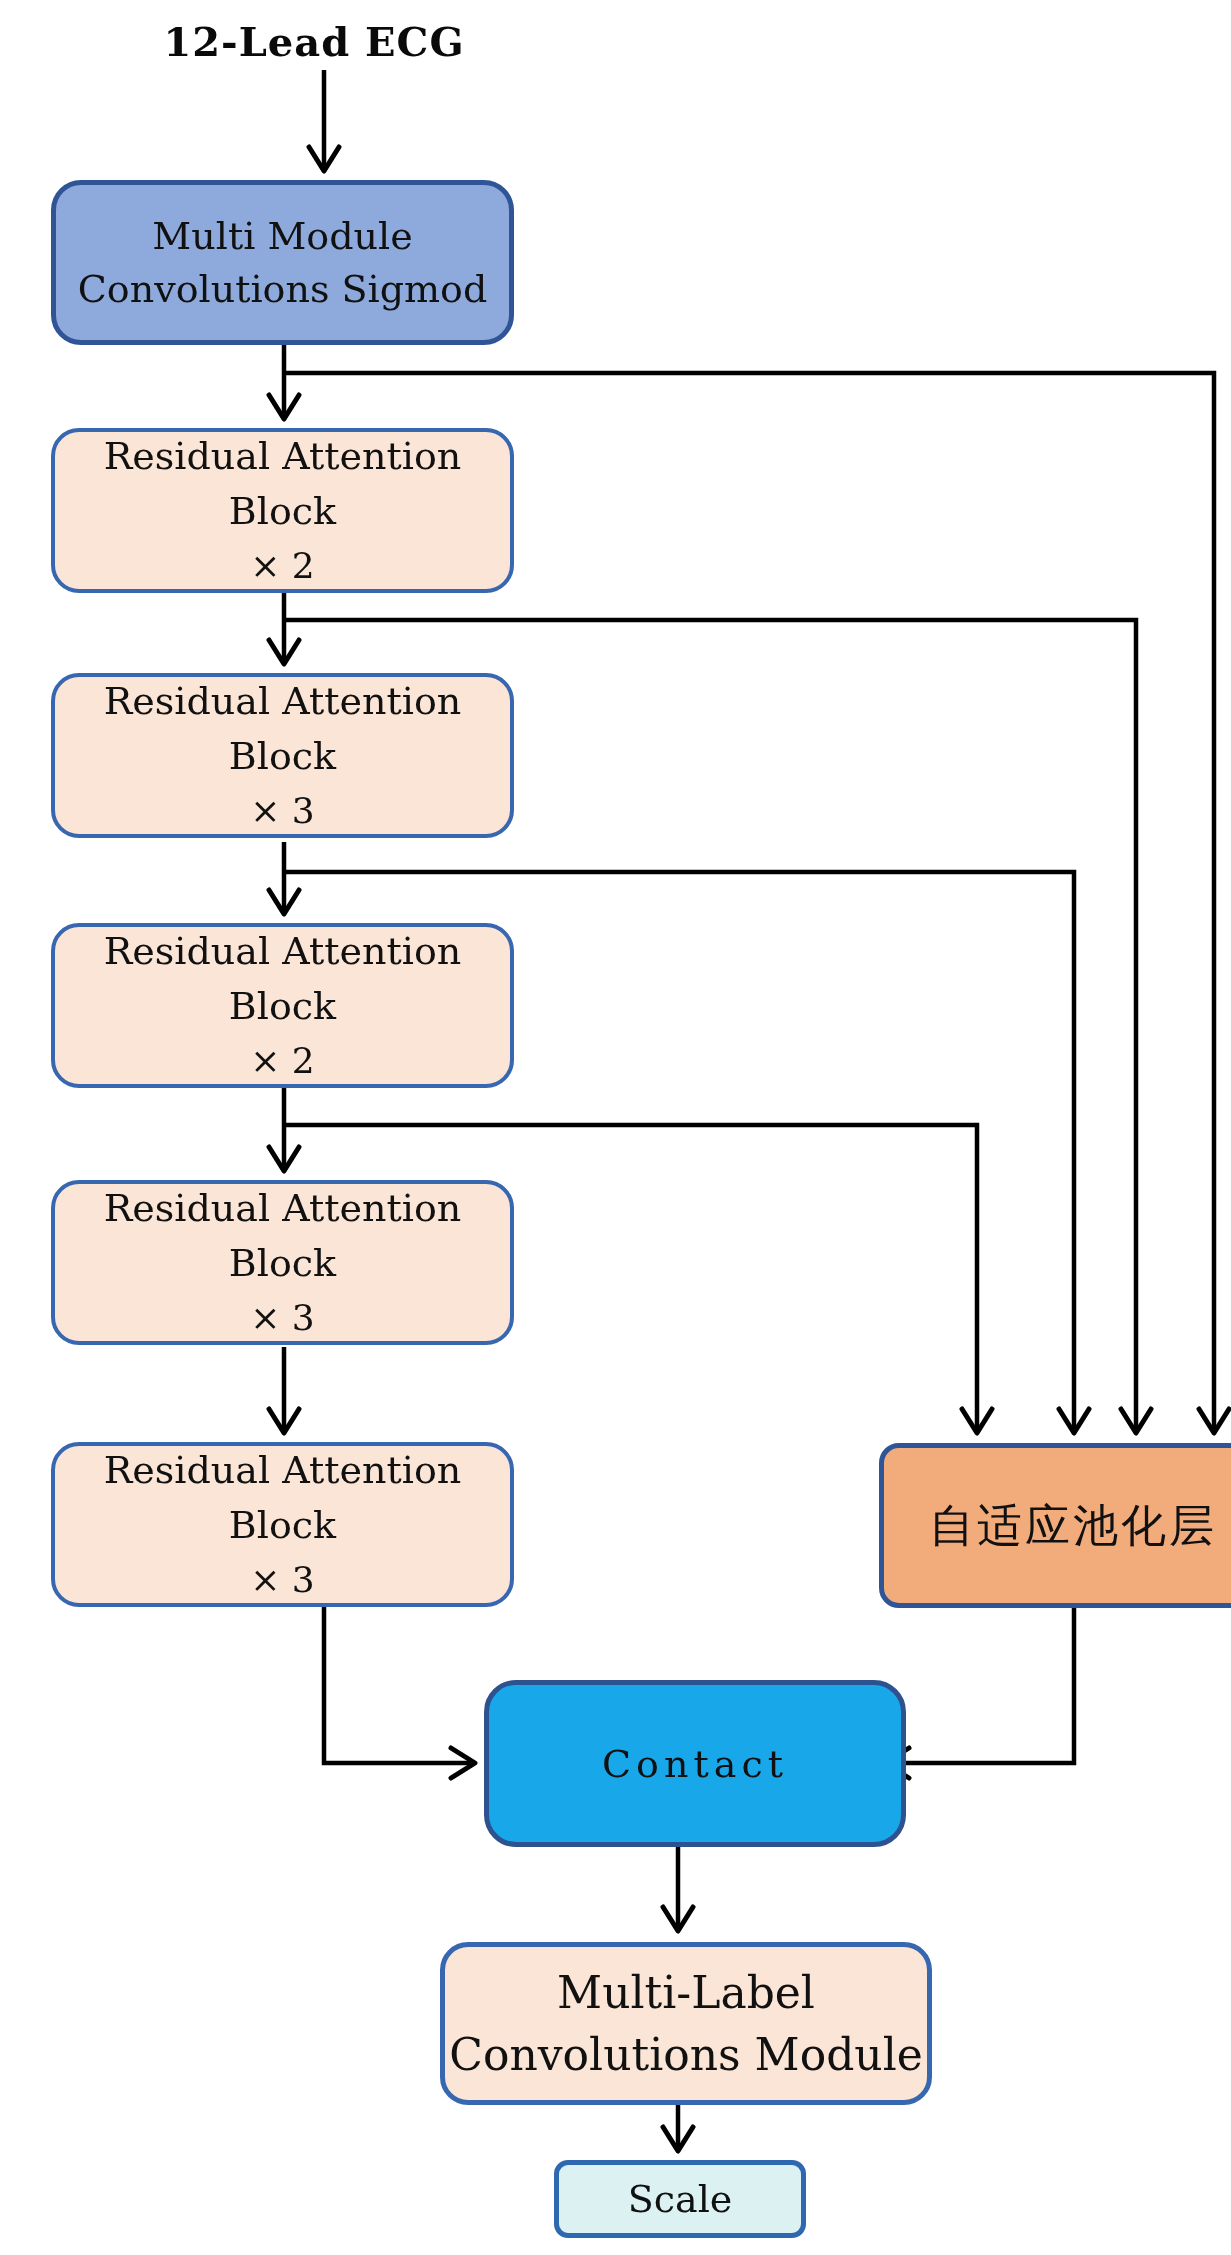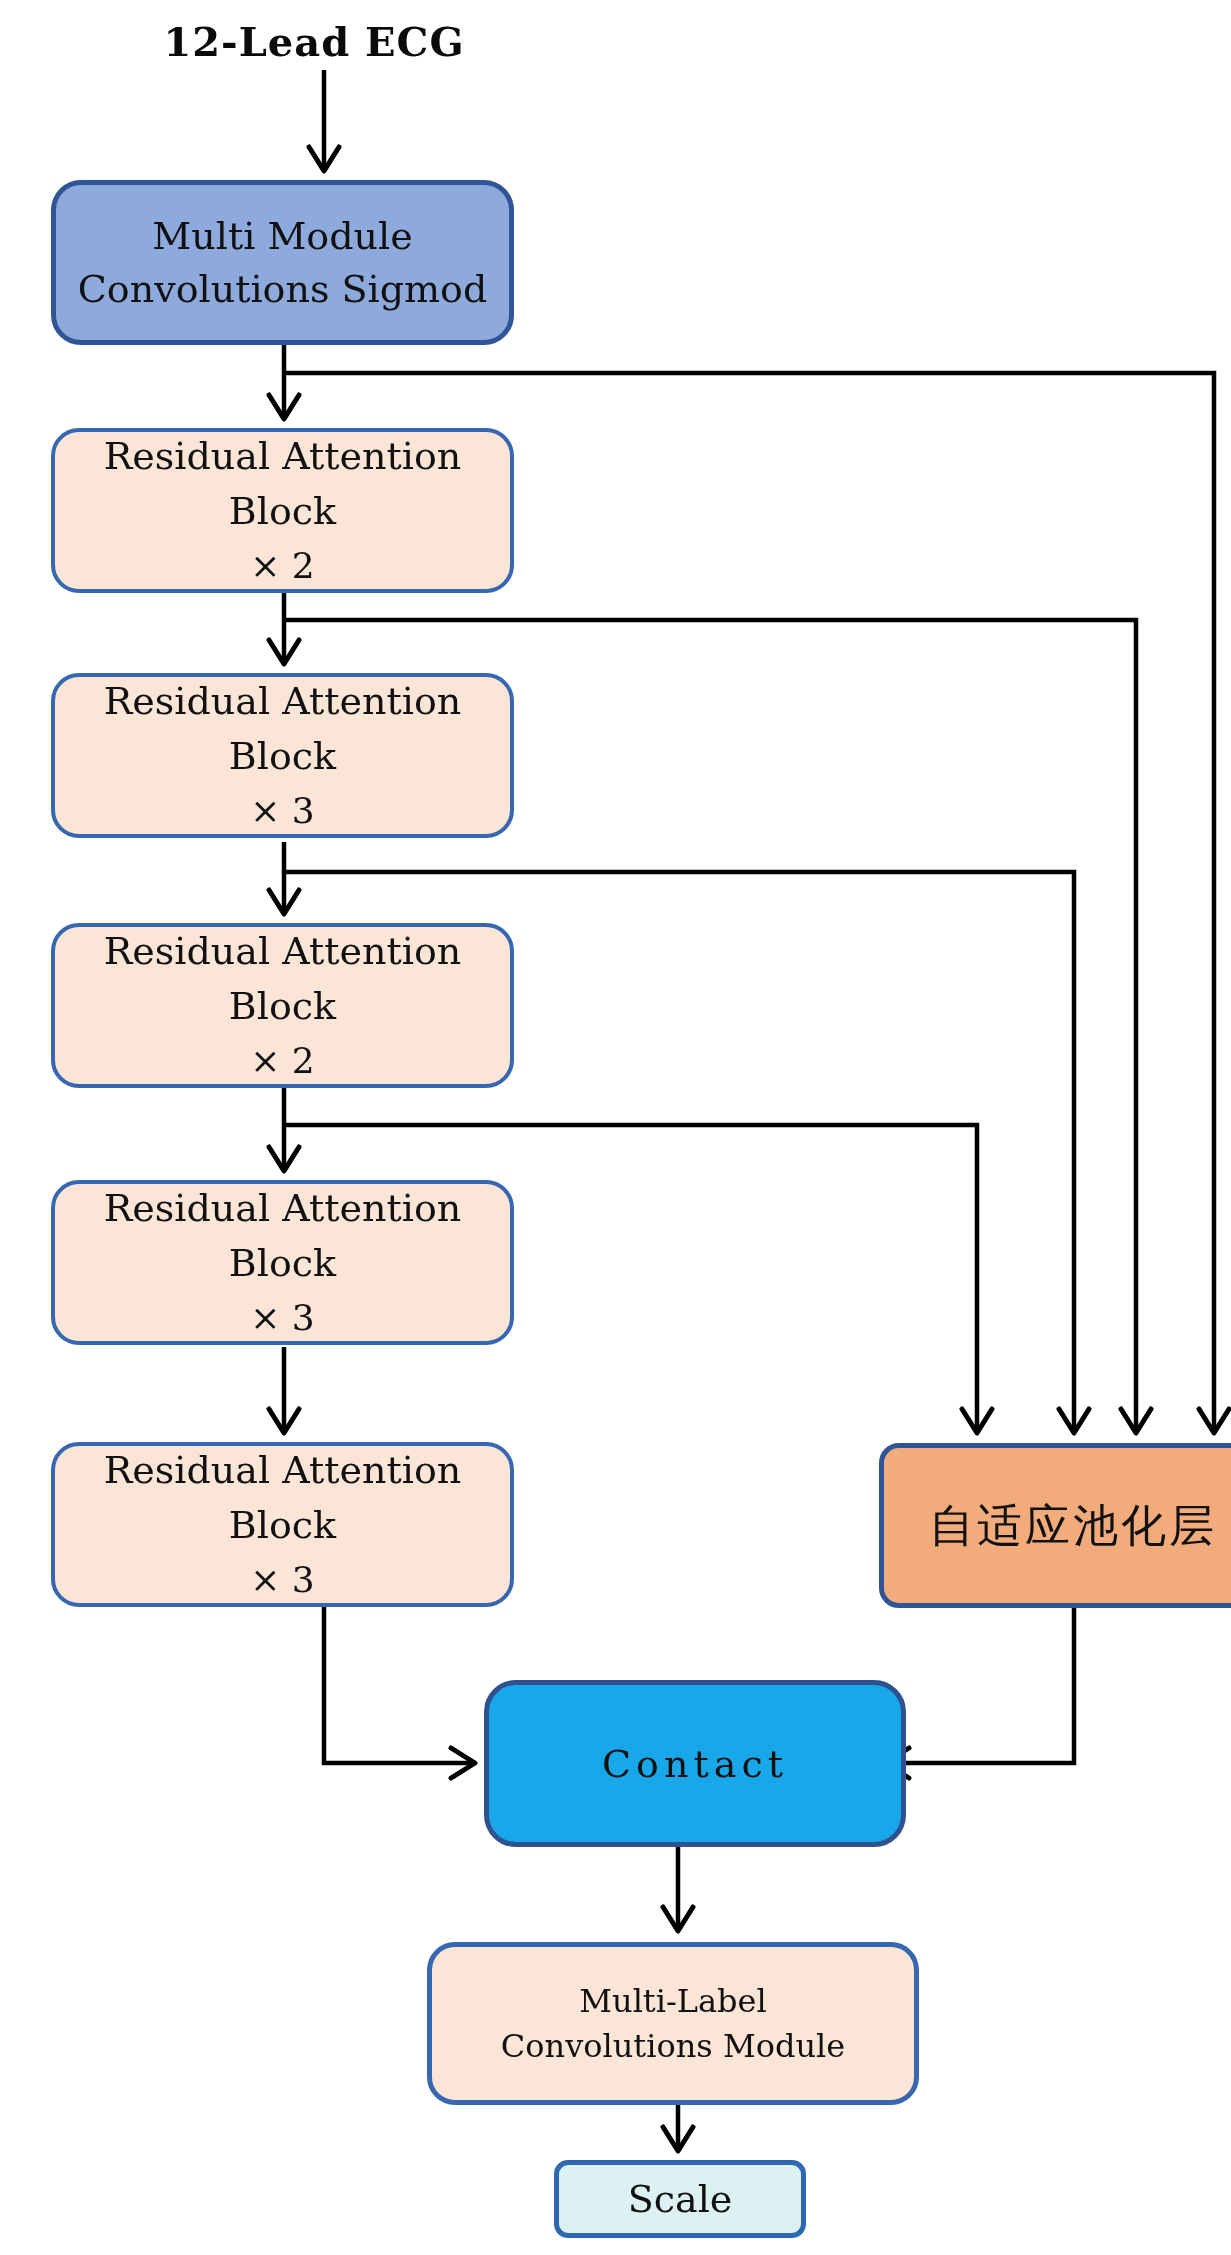--- a/index.html
+++ b/index.html
@@ -41,23 +41,23 @@
     background:var(--c-orange-fill); border:5px solid var(--c-border-dark);
     border-radius:20px; font-size:45px; letter-spacing:3px;
     font-family:Liberation Serif, serif;
   }
   .contact{
     left:440px; top:1680px; width:422px; height:167px;
     background:var(--c-azure-fill); border:5px solid #2E5290;
     border-radius:32px; font-size:38px; letter-spacing:5px; font-weight:500;
   }
   .ml-module{
-    left:383px; top:1942px; width:492px; height:163px;
+    left:396px; top:1942px; width:492px; height:163px;
     background:var(--c-peach-fill); border:5px solid var(--c-border-mid);
-    border-radius:28px; font-size:32px; line-height:1.4; font-weight:500;
+    border-radius:28px; font-size:44px; line-height:1.4; font-weight:500;
   }
   .sigmod{
     left:510px; top:2160px; width:252px; height:78px;
     background:var(--c-pale-fill); border:5px solid #2E68B0;
     border-radius:14px; font-size:38px; font-weight:500;
   }
 </style>
 </head>
 <body>
 

